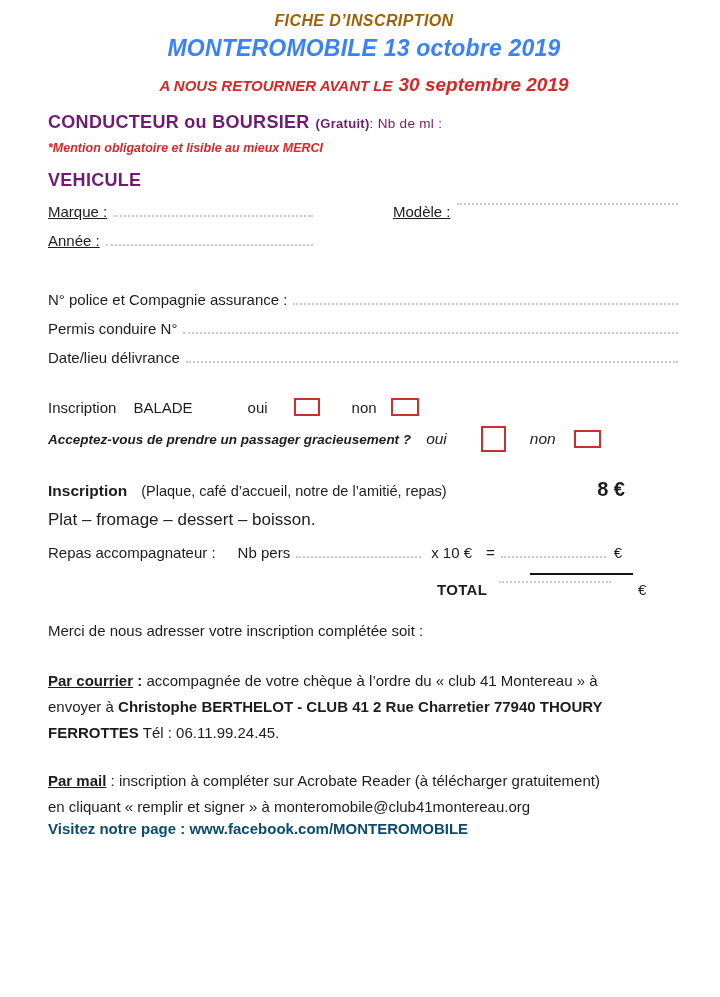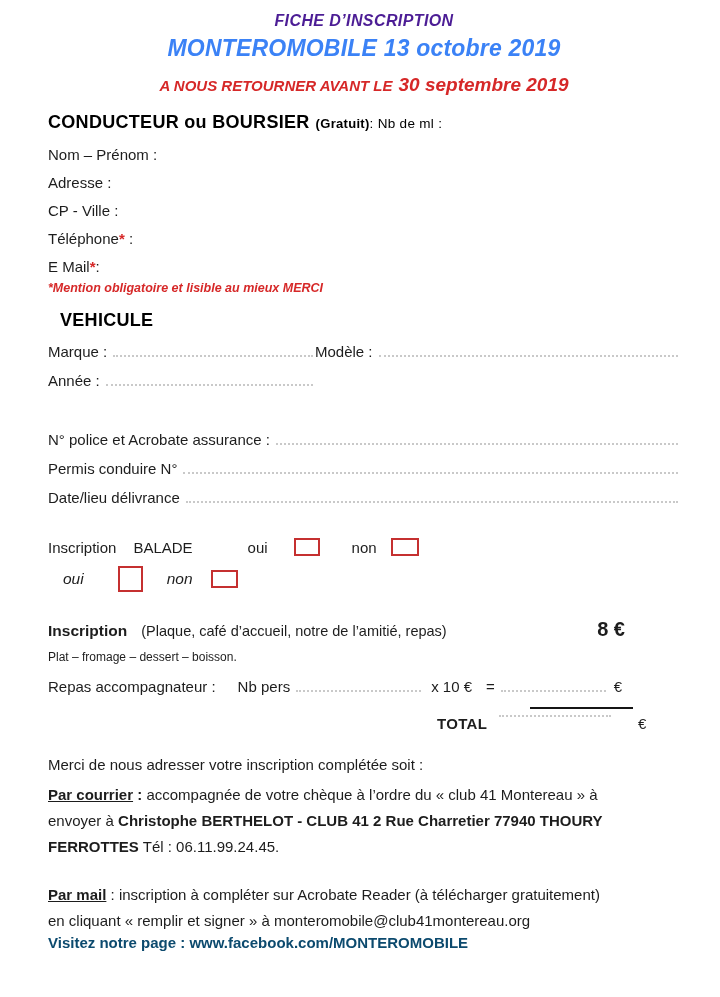--- a/index.html
+++ b/index.html
@@ -8,137 +8,131 @@
     width: 720px; height: 997px;
     font-family: "Liberation Sans", sans-serif;
     color: #1d1d1d;
     position: relative;
     overflow: hidden;
   }
   .page { padding: 12px 40px 0 48px; }
 
   
   .header { text-align: center; }
-  .h1 { color: #4c1d95; font-style: italic; font-weight: 600; font-size: 16px; letter-spacing: .4px; }
+  .h1 { color: #a16207; font-style: italic; font-weight: 600; font-size: 16px; letter-spacing: .4px; }
   .h2 { color: #3b82f6; font-style: italic; font-weight: 700; font-size: 23px; margin-top: 5px; letter-spacing: .2px; }
   .h3 { color: #d62828; font-style: italic; font-weight: 600; font-size: 15px; margin-top: 12px; }
   .h3 .date { font-size: 19px; font-weight: 700; margin-left: 6px; }
 
   
-  .sec-head { margin-top: 16px; font-size: 18px; font-weight: 700; letter-spacing: .3px; color: #000000; }
+  .sec-head { margin-top: 16px; font-size: 18px; font-weight: 700; letter-spacing: .3px; color: #701a75; }
   .sec-head .gratuit { font-size: 13px; font-weight: 700; margin-left: 6px; }
   .sec-head .tail { font-size: 13.5px; font-weight: 400; }
 
   
   .frow { display: flex; align-items: flex-end; font-size: 15px; }
   .dots { flex: 1; border-bottom: 2px dotted #c9c9c9; margin: 0 2px 3px 6px; min-height: 1px; }
   .dots.fixed { flex: none; }
   .label-row { margin-top: 13px; font-size: 15px; }
   .cond-fields .label-row { height: 15px; }
   .cond-fields .label-row + .label-row { margin-top: 13px; }
   .star { color: #d62828; font-weight: 700; }
   .note { margin-top: 8px; color: #d62828; font-style: italic; font-size: 12.5px; font-weight: 600; }
 
   
-  .vrow { display: flex; margin-top: 12px; font-size: 15px; }
+  .vrow { display: flex; margin-top: 12px; font-size: 15px; text-decoration: underline; }
   .vcol-left { display: flex; align-items: flex-end; width: 267px; }
-  .vcol-right { display: flex; align-items: flex-end; flex: 1; }
+  .vcol-right { display: flex; align-items: flex-start; flex: 1; margin-left: 78px; }
 
   
   .chkrow { display: flex; align-items: center; font-size: 15px; }
   .chk { border: 2px solid #c53030; background: #fff; display: inline-block; }
   .chk.w26h18 { width: 26px; height: 18px; }
   .chk.w28h18 { width: 28px; height: 18px; }
   .chk.w25h26 { width: 25px; height: 26px; }
   .chk.w27h18 { width: 27px; height: 18px; }
   .italic { font-style: italic; }
 
   
   .insc-row { display: flex; align-items: baseline; margin-top: 26px; }
   .insc-row .bold-lbl { font-weight: 700; font-size: 15.5px; }
   .insc-row .detail { font-size: 14.5px; margin-left: 14px; }
   .insc-row .price { margin-left: auto; margin-right: 55px; font-weight: 700; font-size: 20px; }
-  .menu-small { margin-top: 9px; font-size: 12px; }
+  .menu-small { margin-top: 9px; font-size: 17px; }
   .repas-row { display: flex; align-items: flex-end; margin-top: 14px; font-size: 15px; }
   .totline { width: 103px; border-top: 2.5px solid #151515; margin: 12px 47px 0 auto; }
   .total-row { display: flex; align-items: flex-start; margin-top: 6px; font-size: 15px; margin-left: 389px; }
   .total-row .tlabel { font-weight: 700; letter-spacing: .3px; }
 
   
   .para { font-size: 15px; line-height: 26px; }
   .merci { margin-top: 20px; }
-  .courrier { margin-top: 4px; }
+  .courrier { margin-top: 24px; }
   .mail { margin-top: 22px; }
   .bold { font-weight: 700; }
   .bu { font-weight: 700; text-decoration: underline; }
   .visit { margin-top: 0; font-size: 15px; color: #0c4a6e; font-weight: 600; }
 </style>
 </head>
 <body>
 
 <div class="page">
 
   <div class="header">
     <div class="h1">FICHE D’INSCRIPTION</div>
     <div class="h2">MONTEROMOBILE 13 octobre 2019</div>
     <div class="h3"><span>A NOUS RETOURNER AVANT LE</span><span class="date">30 septembre 2019</span></div>
   </div>
 
   <div class="sec-head"><span>CONDUCTEUR ou BOURSIER</span><span class="gratuit">(Gratuit)</span><span class="tail">: Nb de ml :</span></div>
 
-  <div class="cond-fields" style="margin-top:6px;">
-    <div class="label-row"><span>Nom – Prénom :</span></div>
-    <div class="label-row"><span>Adresse :</span></div>
-    <div class="label-row"><span>CP - Ville :</span></div>
-    <div class="label-row"><span>Téléphone</span><span class="star">*</span><span> :</span></div>
-    <div class="label-row"><span>E Mail</span><span class="star">*</span><span>:</span></div>
-  </div>
   <div class="note">*Mention obligatoire et lisible au mieux MERCI</div>
 
-  <div class="sec-head" style="margin-top:15px;margin-left:12px;">VEHICULE</div>
+  <div class="sec-head" style="margin-top:15px;">VEHICULE</div>
 
   <div class="vrow">
     <div class="vcol-left">
         <span>Marque :</span>
         <span class="dots"></span>
       </div>
     <div class="vcol-right">
         <span>Modèle :</span>
         <span class="dots"></span>
       </div>
   </div>
   <div class="vrow">
     <div class="vcol-left">
         <span>Année :</span>
         <span class="dots"></span>
       </div>
   </div>
 
   <div class="frow" style="margin-top:42px;">
-      <span>N° police et Acrobate assurance :</span>
+      <span>N° police et Compagnie assurance :</span>
       <span class="dots"></span>
     </div>
   <div class="frow" style="margin-top:12px;">
       <span>Permis conduire N°</span>
       <span class="dots"></span>
     </div>
   <div class="frow" style="margin-top:12px;">
       <span>Date/lieu délivrance</span>
       <span class="dots"></span>
     </div>
 
   <div class="chkrow" style="margin-top:32px;">
     <span>Inscription</span>
     <span style="margin-left:17px;">BALADE</span>
     <span style="margin-left:55px;">oui</span>
     <span class="chk w26h18" style="margin-left:26px;"></span>
     <span style="margin-left:32px;">non</span>
     <span class="chk w28h18" style="margin-left:14px;"></span>
   </div>
   <div class="chkrow" style="margin-top:10px;">
+    <span class="italic" style="font-size:13.5px;font-weight:600;">Acceptez-vous de prendre un passager gracieusement ?</span>
     <span class="italic" style="margin-left:15px;font-size:15.5px;">oui</span>
     <span class="chk w25h26" style="margin-left:34px;"></span>
     <span class="italic" style="margin-left:24px;font-size:15.5px;">non</span>
     <span class="chk w27h18" style="margin-left:18px;"></span>
   </div>
 
   <div class="insc-row">
     <span class="bold-lbl">Inscription</span>
     <span class="detail">(Plaque, café d’accueil, notre de l’amitié, repas)</span>
     <span class="price">8 €</span>

